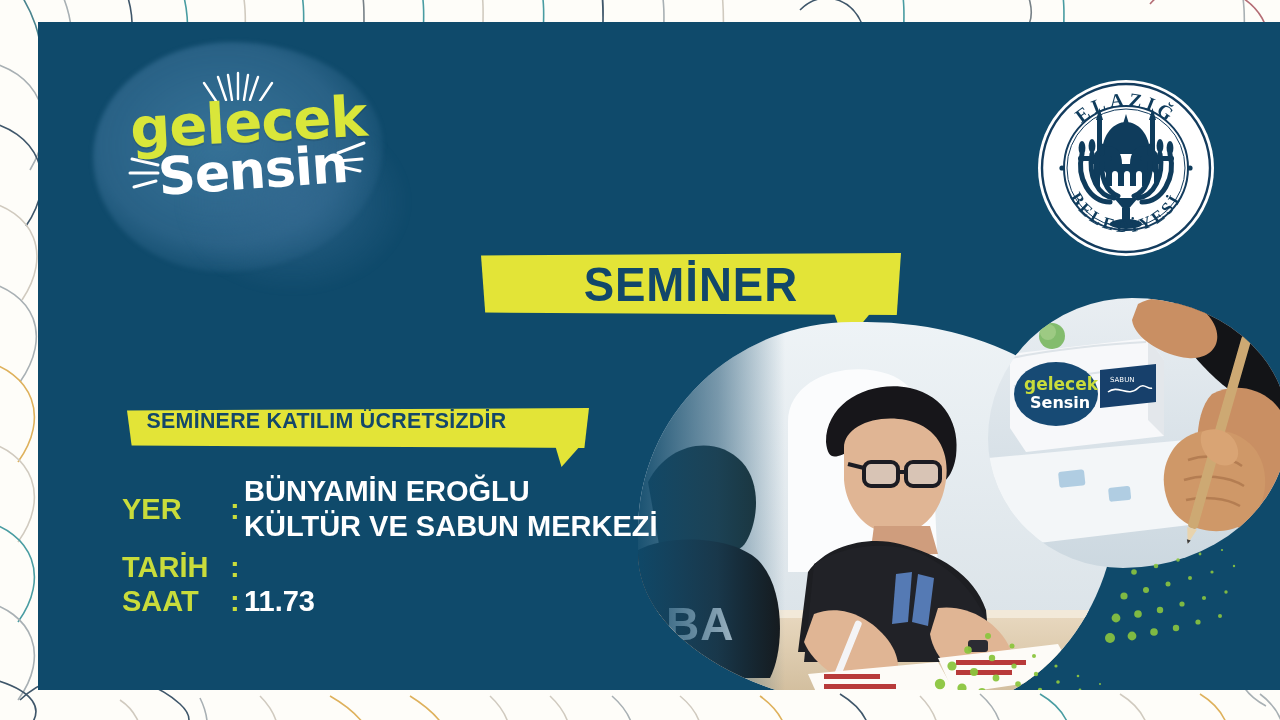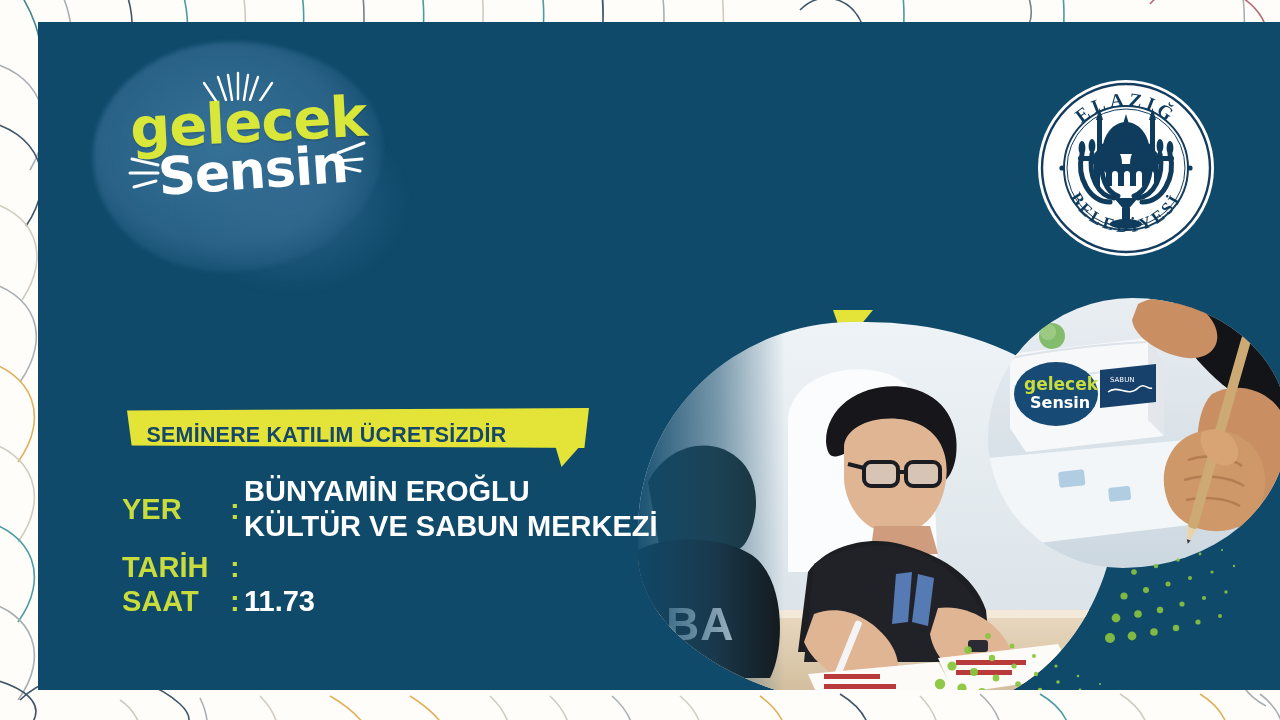--- a/index.html
+++ b/index.html
@@ -84,21 +84,21 @@
     position:absolute;left:795px;top:288px;width:40px;height:34px;
     background:#e3e437;
     clip-path:polygon(0% 0%, 100% 0%, 30% 100%);
   }
 
   
   #free-banner{
     position:absolute;left:89px;top:386px;width:462px;height:40px;
     background:#e3e437;
     clip-path:polygon(0% 6%, 100% 0%, 99% 100%, 1% 94%);
-    display:flex;align-items:flex-end;
+    display:flex;align-items:flex-start;
   }
   #free-banner .fb-text{
     margin-left:14px;
     font-size:22px;font-weight:bold;color:#14476a;
     letter-spacing:.3px;transform:scaleX(.97);
     white-space:nowrap;
     font-family:"Liberation Sans",sans-serif;
   }
   #free-tail{
     position:absolute;left:517px;top:423px;width:26px;height:22px;
@@ -249,20 +249,23 @@
         <line x1="34" y1="10" x2="8" y2="4"></line>
         <line x1="34" y1="18" x2="6" y2="18"></line>
         <line x1="32" y1="26" x2="10" y2="32"></line>
       </g>
     </svg>
     <div class="lg-line1">gelecek</div>
     <div class="lg-line2">Sensin</div>
   </div>
 
 
+  <div id="seminer-banner">
+    <span class="sem-text">SEMİNER</span>
+  </div>
   <div id="seminer-tail"></div>
 
   <div class="ghost-head"></div>
 
   <div id="photo-students">
     <svg viewBox="0 0 480 390" width="480" height="390">
       <defs>
         <linearGradient id="wallG" x1="0" y1="0" x2="0" y2="1">
           <stop offset="0%" stop-color="#eef3f6"></stop>
           <stop offset="100%" stop-color="#d6dfe5"></stop>

